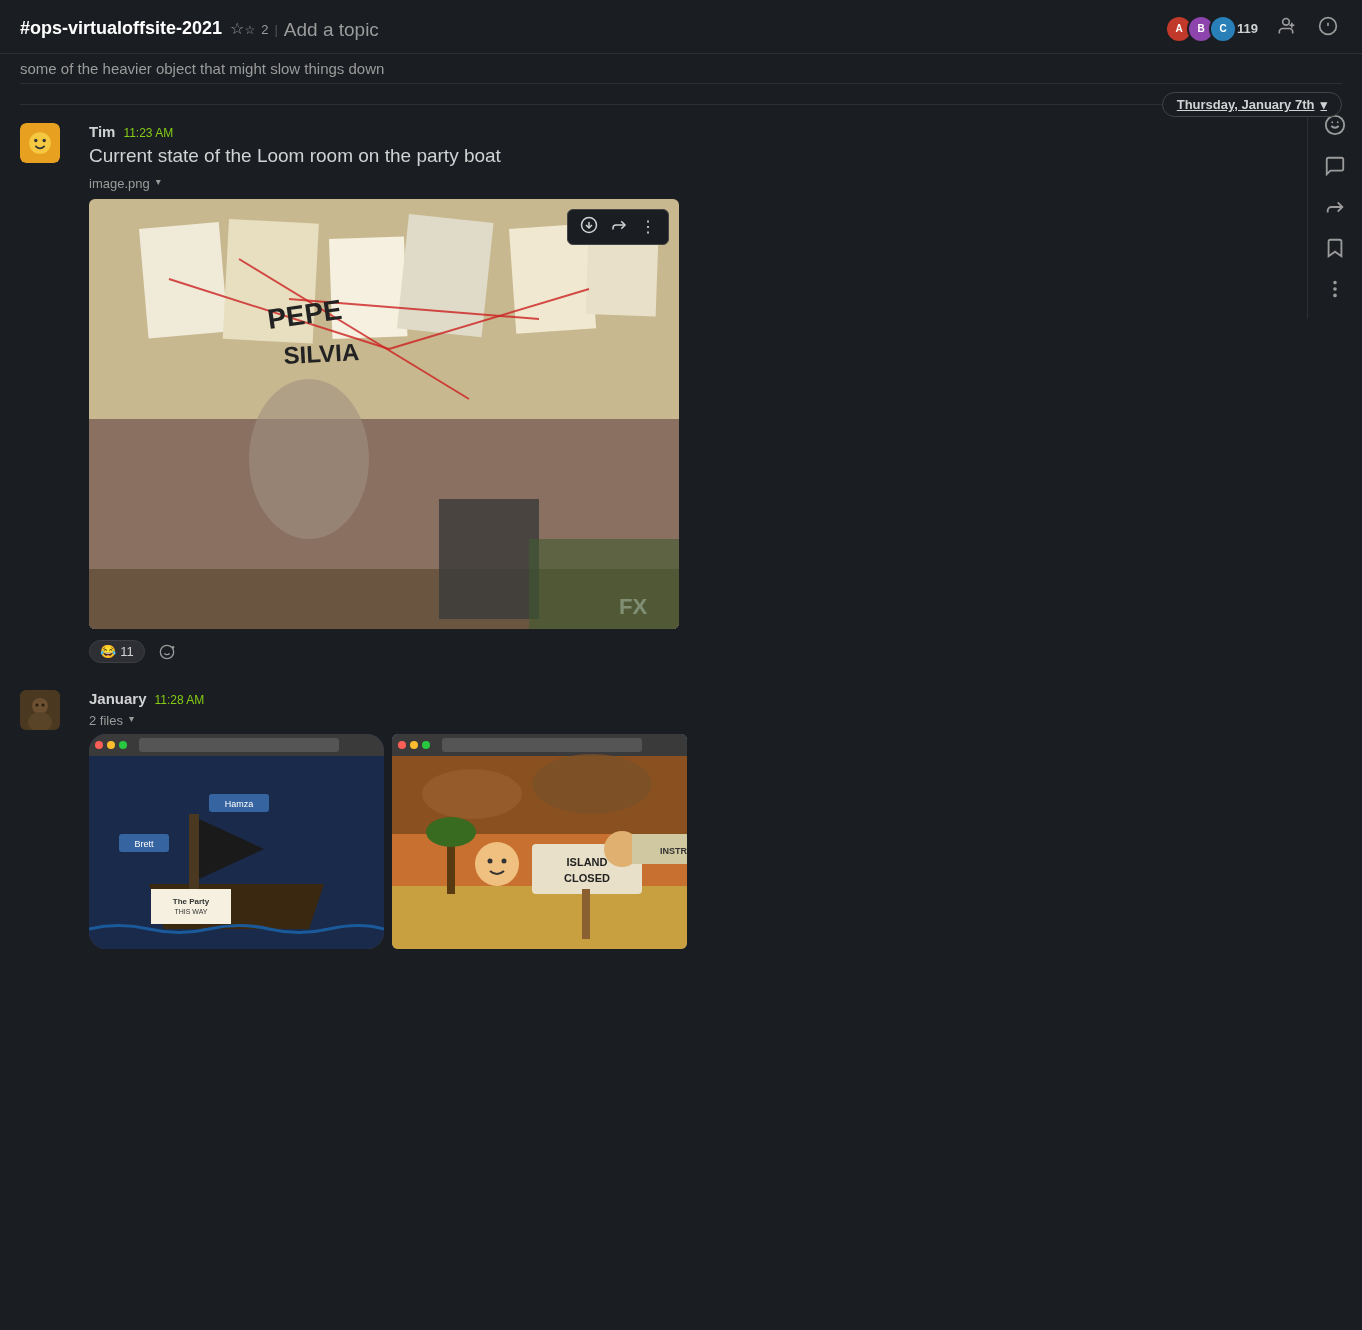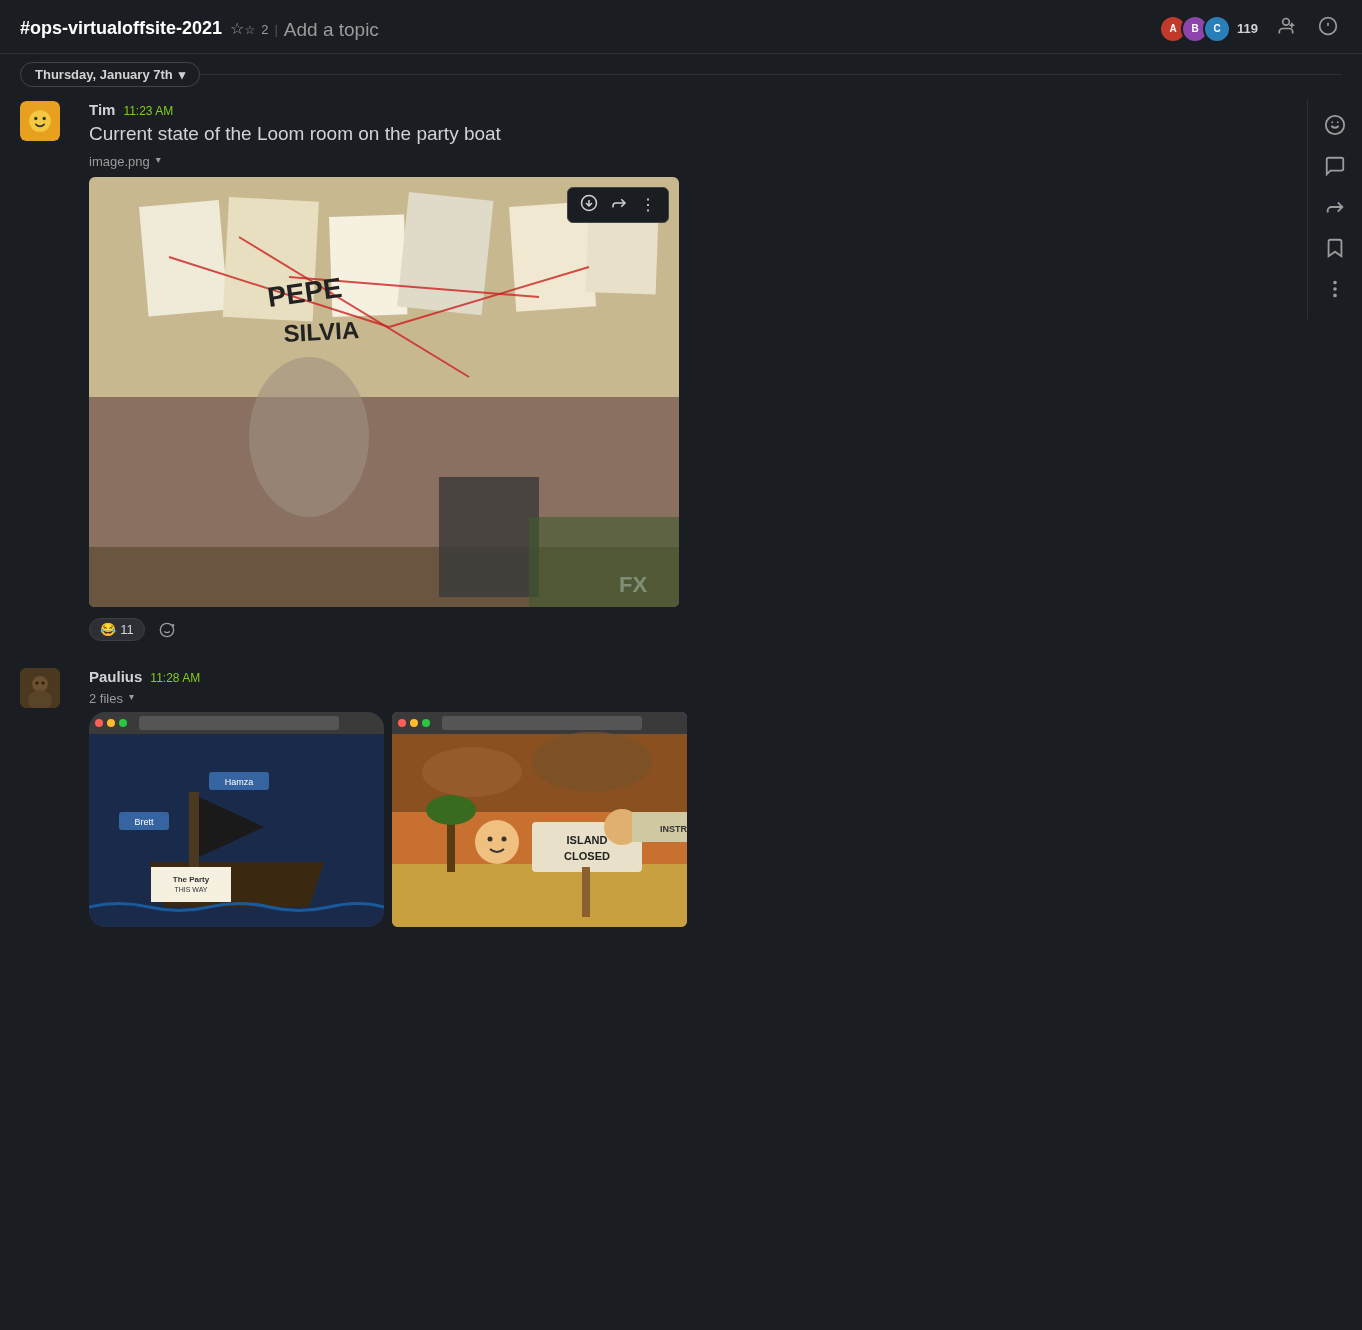--- a/index.html
+++ b/index.html
@@ -74,40 +74,40 @@
       border-radius: 50%;
       border: 2px solid #1a1d21;
       margin-left: -6px;
       overflow: hidden;
       background: #555;
     }
     .avatar:first-child { margin-left: 0; }
     .avatar-count {
       font-size: 13px;
       color: #d1d2d3;
-      margin-left: 6px;
       font-weight: 600;
     }
     .header-icon-btn {
       color: #9b9b9b;
       font-size: 18px;
       cursor: pointer;
       background: none;
       border: none;
       padding: 4px;
       border-radius: 4px;
     }
 
     
     .date-divider {
       display: flex;
-      justify-content: flex-start;
-      align-items: center;
-      margin: 8px 0;
+      justify-content: flex-end;
+      align-items: center;
+      margin: 0 0;
       position: relative;
+      text-decoration: underline;
     }
     .date-pill {
       background: #1a1d21;
       border: 1px solid #444;
       border-radius: 20px;
       padding: 4px 14px;
       font-size: 13px;
       font-weight: 600;
       color: #d1d2d3;
       cursor: pointer;
@@ -372,20 +372,23 @@
             <circle cx="12" cy="12" r="10"></circle>
             <line x1="12" y1="8" x2="12" y2="12"></line>
             <line x1="12" y1="16" x2="12.01" y2="16"></line>
           </svg>
         </button>
       </div>
     </div>
 
     <div class="messages-area">
 
+      <div class="context-message">
+        <span>some of the heavier object that might slow things down</span>
+      </div>
 
       <div class="date-divider">
         <div class="date-divider-line"></div>
         <div class="date-pill">
           <span>Thursday, January 7th</span>
           <span>▾</span>
         </div>
       </div>
 
       <div class="message-row">
@@ -508,21 +511,21 @@
               <ellipse cx="20" cy="32" rx="12" ry="10" fill="#5a4428"></ellipse>
 
               <circle cx="17" cy="15" r="1.5" fill="#2a1a0a"></circle>
               <circle cx="23" cy="15" r="1.5" fill="#2a1a0a"></circle>
             </svg>
           </div>
         </div>
 
         <div class="message-content">
           <div class="message-header">
-            <span class="sender-name">Paulius</span>
+            <span class="sender-name">January</span>
             <span class="timestamp">11:28 AM</span>
           </div>
 
           <div class="file-label">
             <span>2 files</span>
             <span class="chevron-down">▾</span>
           </div>
 
           <div class="thumbnail-grid">
 

